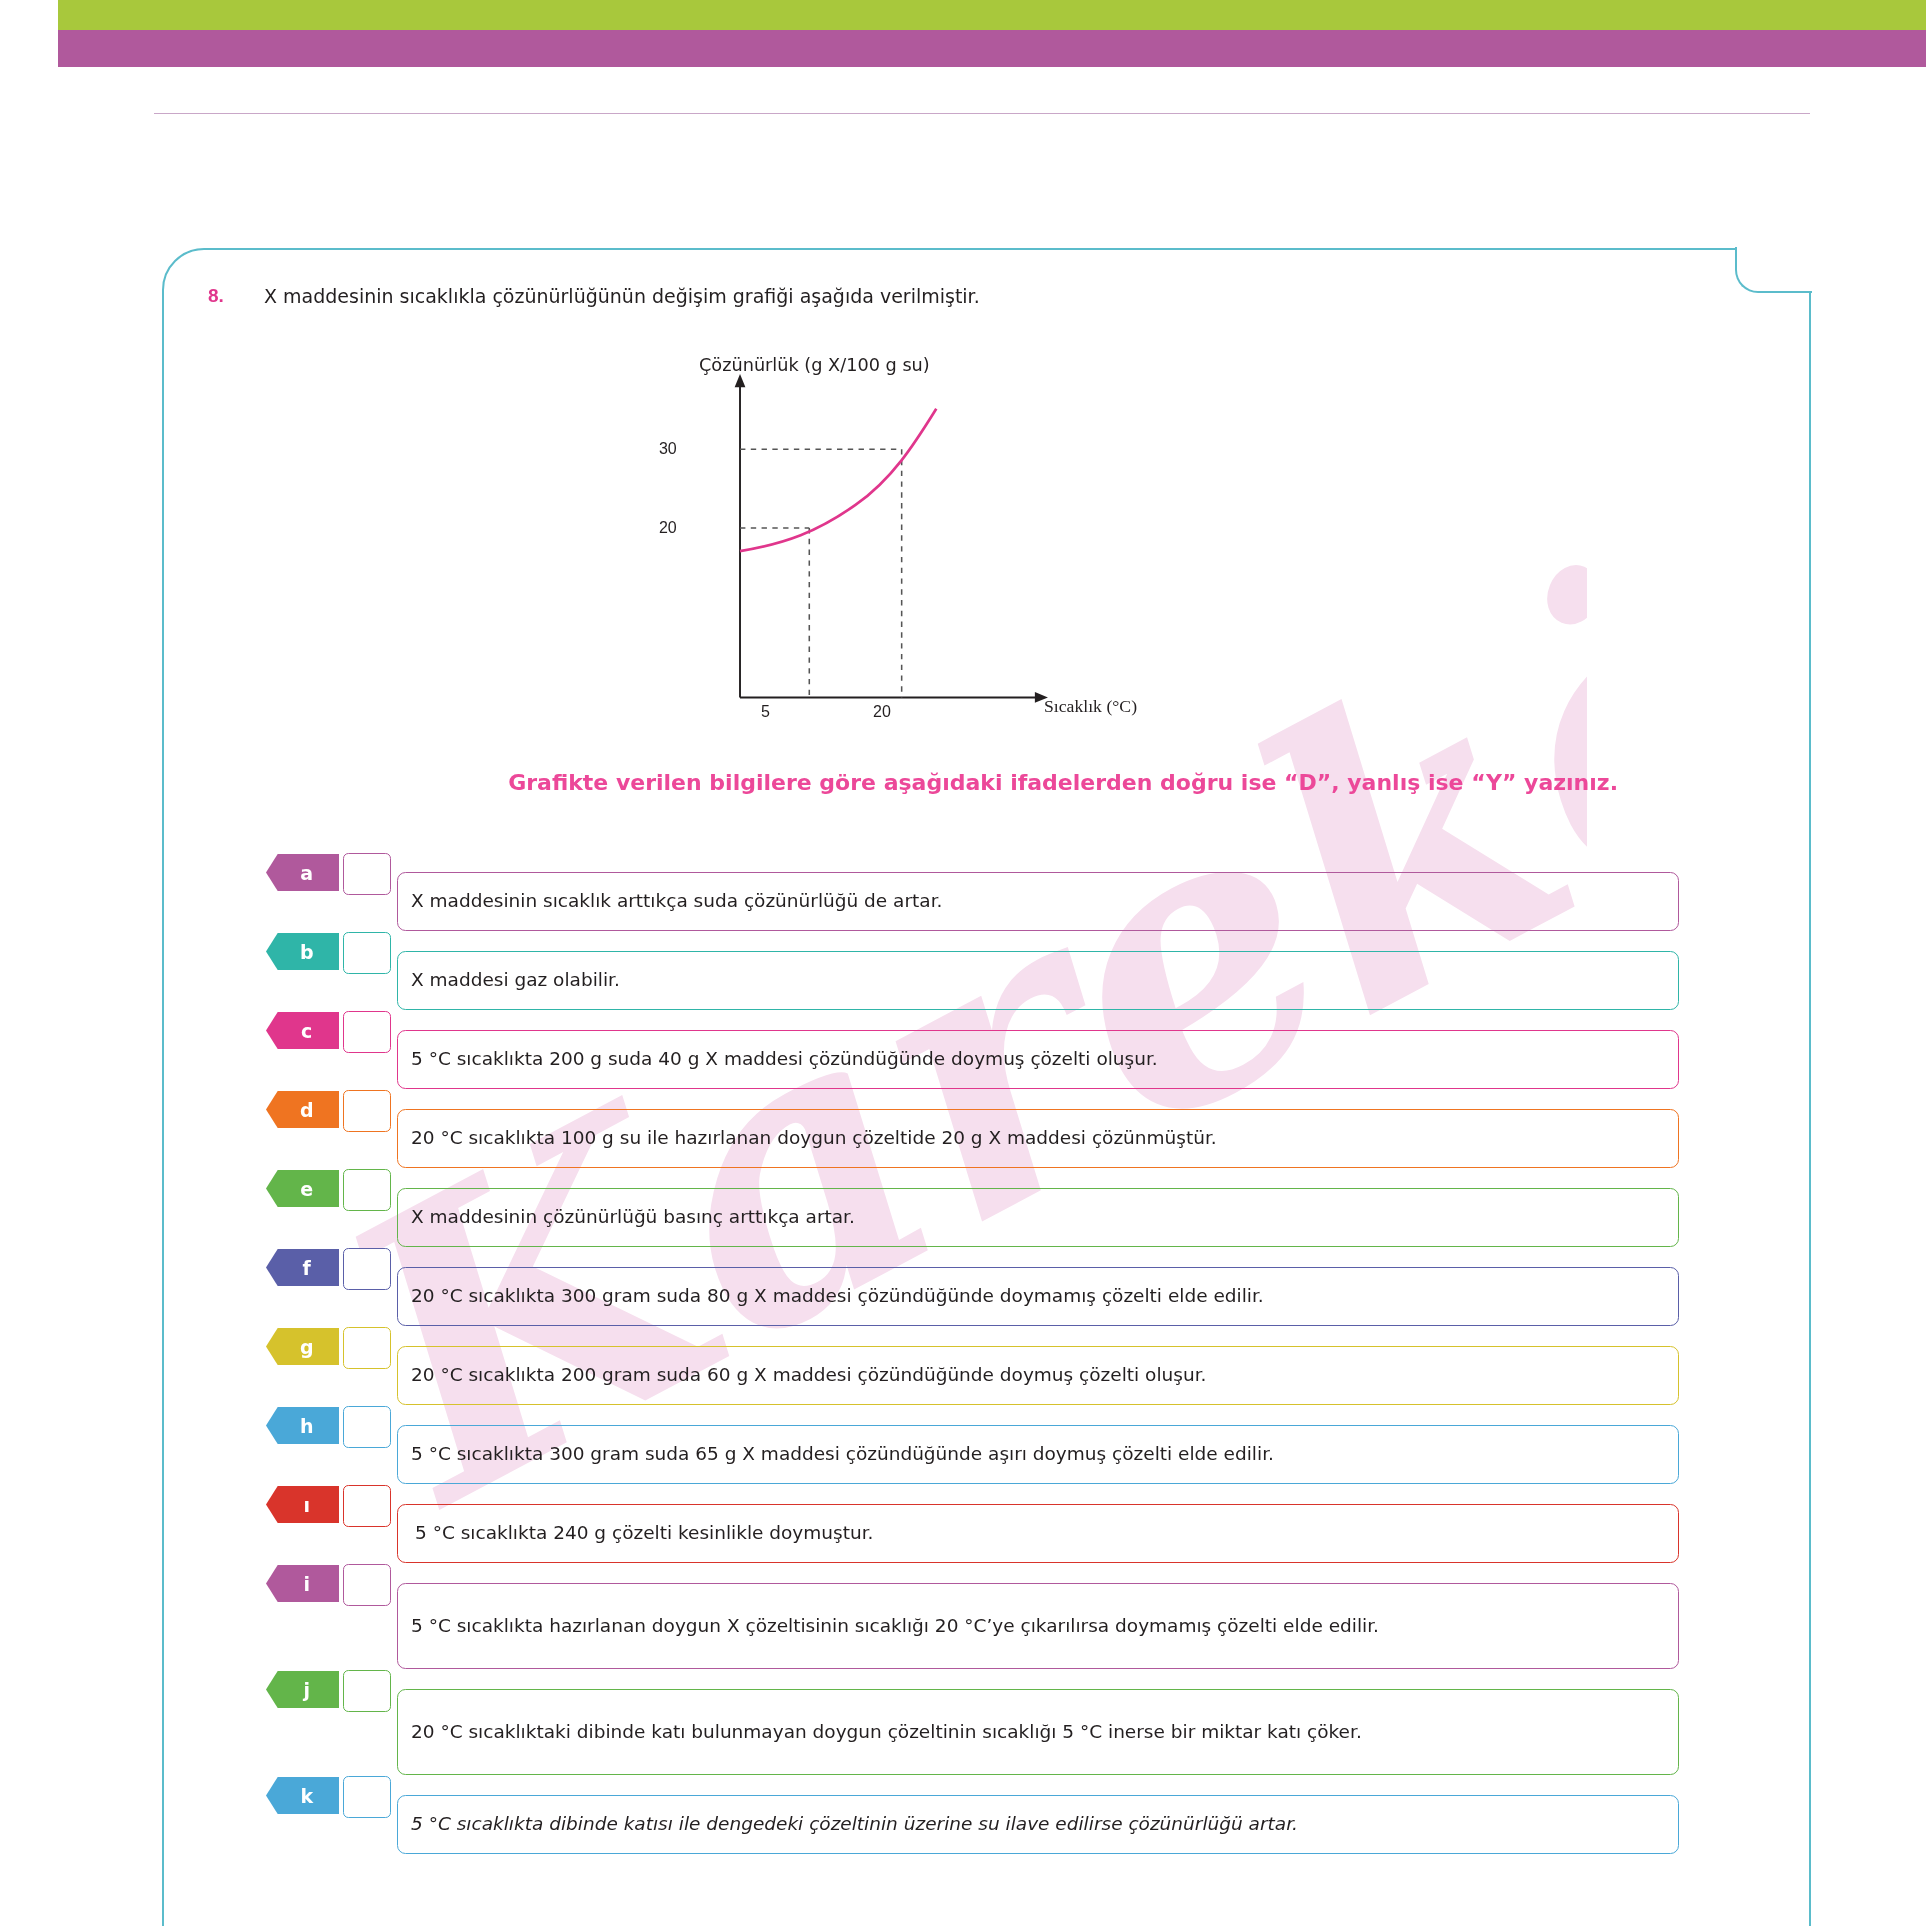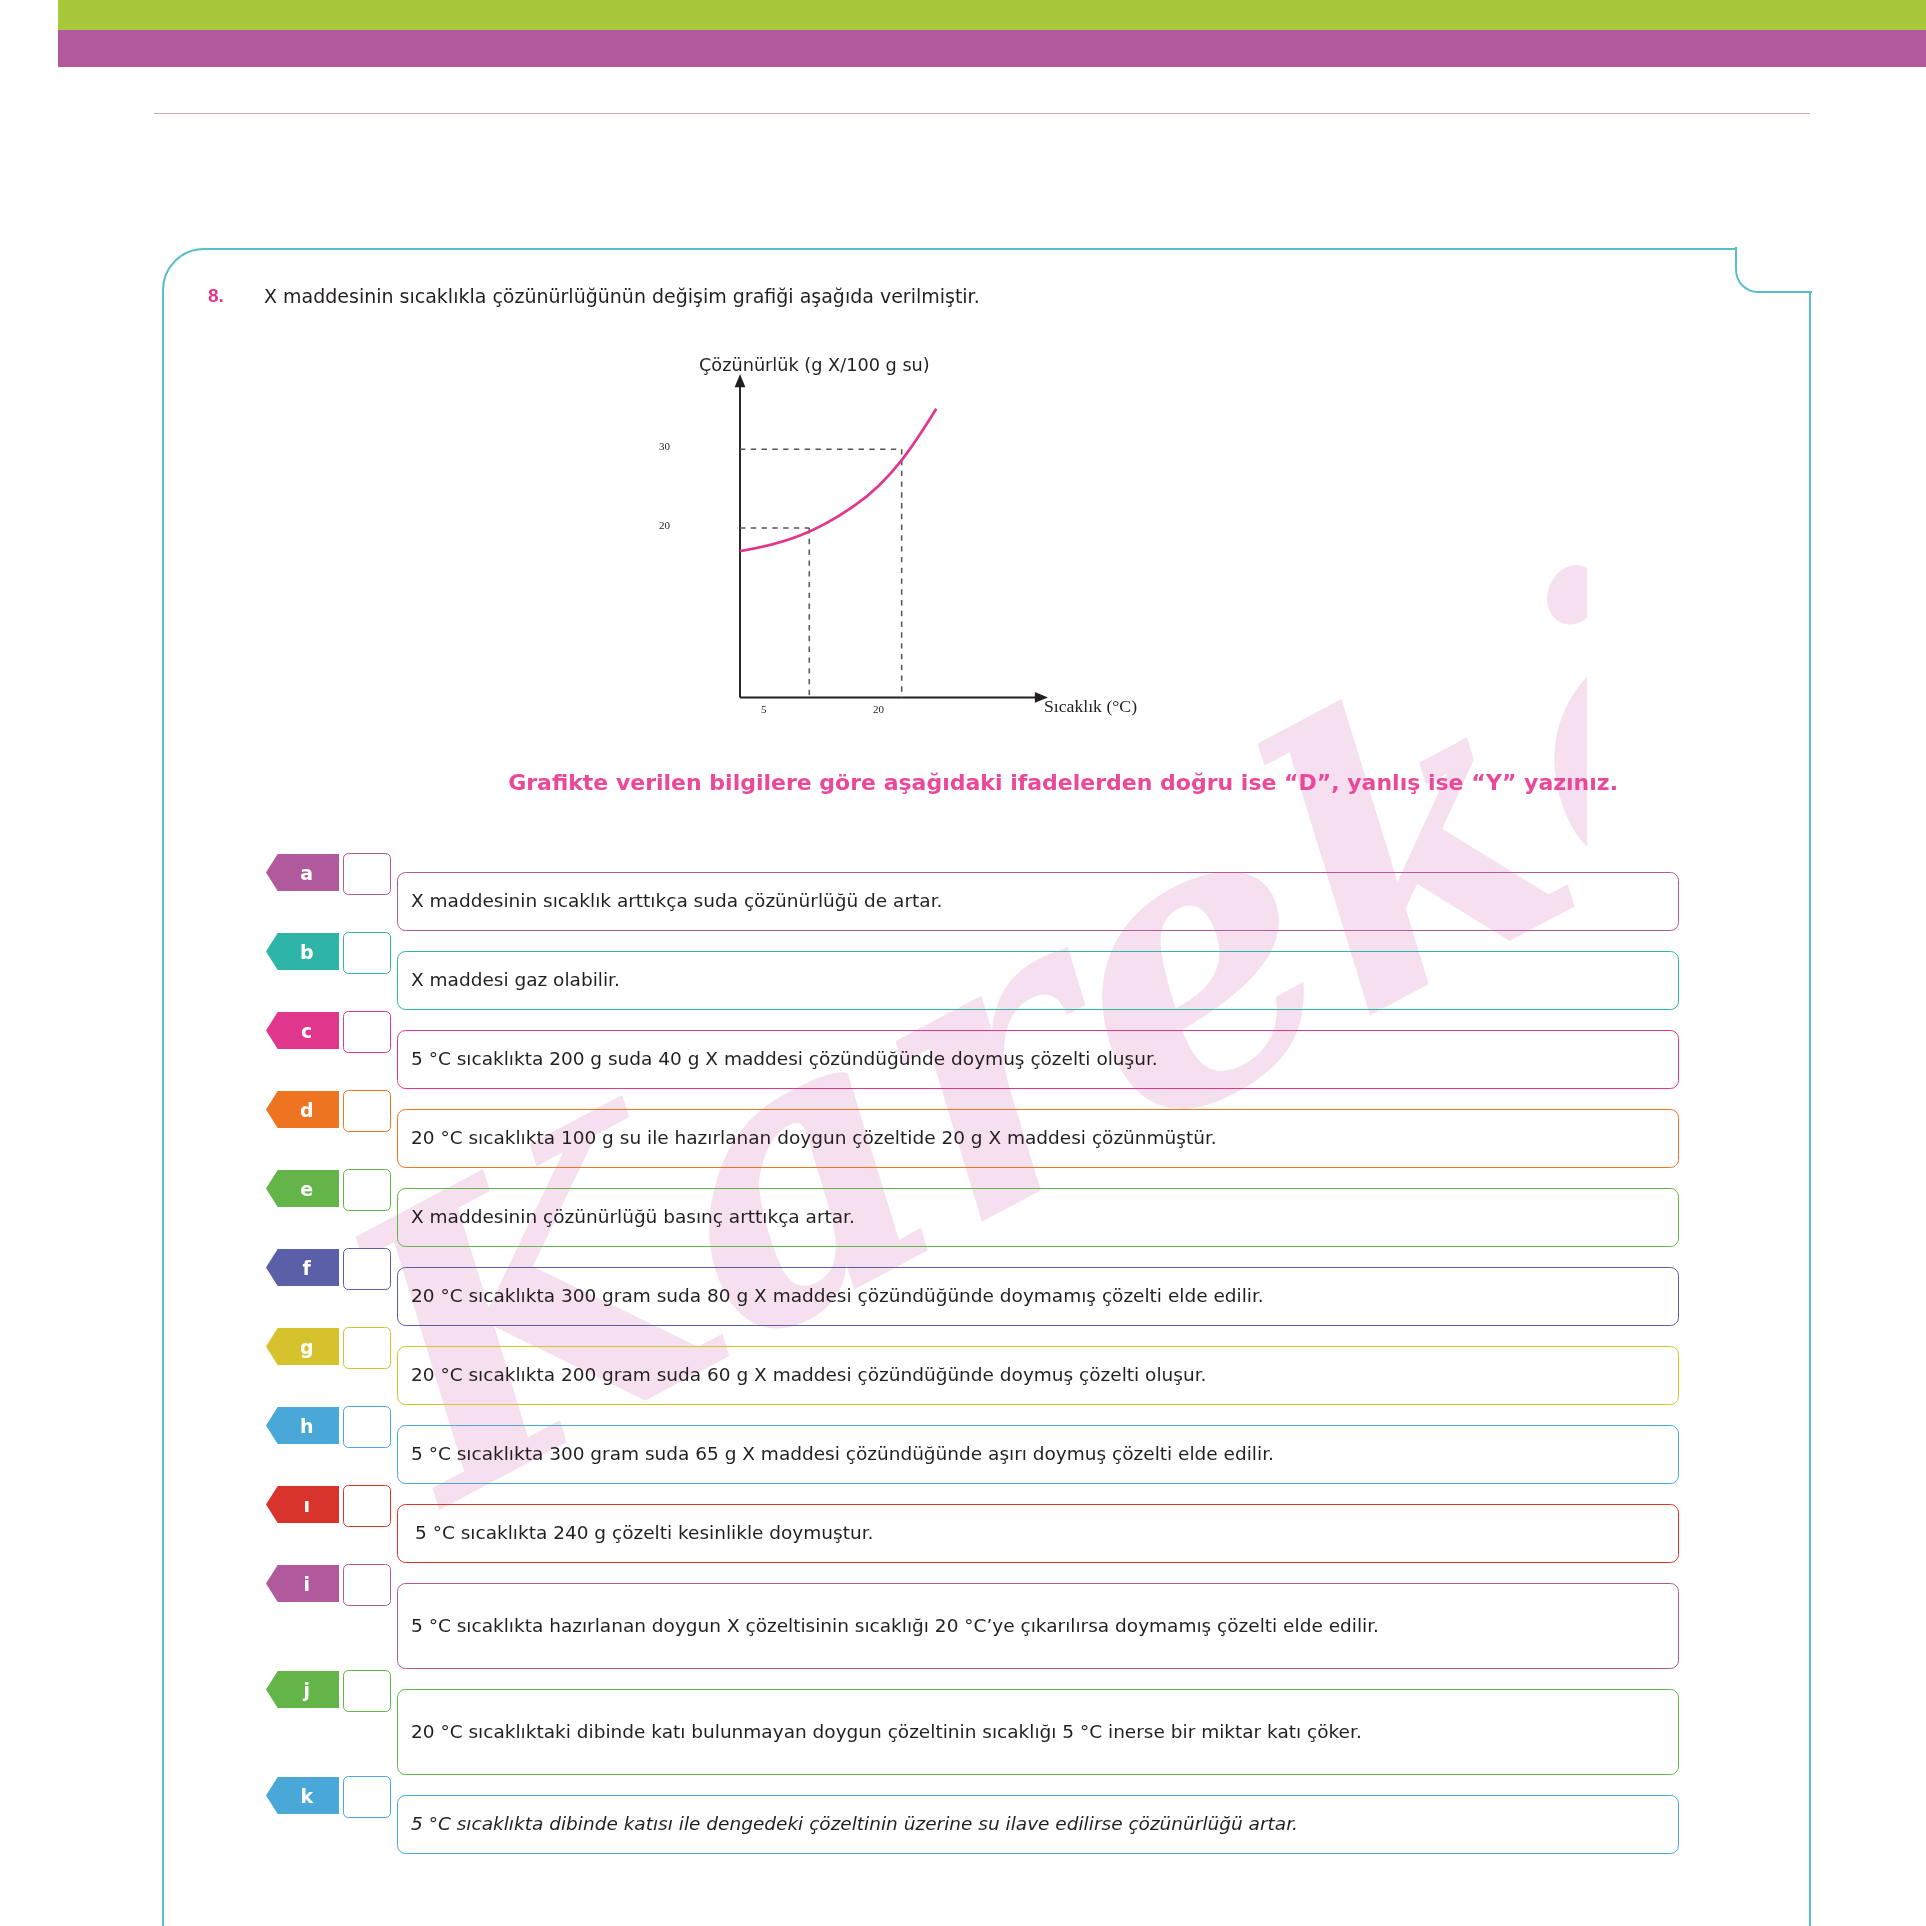--- a/index.html
+++ b/index.html
@@ -154,23 +154,23 @@
     position: absolute;
     top: 345px;
     left: 389px;
     font-size: 17.7px;
     color: #231f20;
     font-family: Liberation Serif, serif;
     white-space: nowrap;
   }
   .tick-label {
     position: absolute;
-    font-size: 11px;
-    color: #231f20;
-    font-family: Liberation Serif, serif;
+    font-size: 16px;
+    color: #231f20;
+    font-family: Liberation Sans, sans-serif;
   }
   .ty30 { top: 89px; left: 3.9px; }
   .ty20 { top: 168px; left: 3.9px; }
   .tx5  { top: 352px; left: 106px; }
   .tx20 { top: 352px; left: 218px; }
 
   
   .instruction {
     position: absolute;
     top: 770px;

